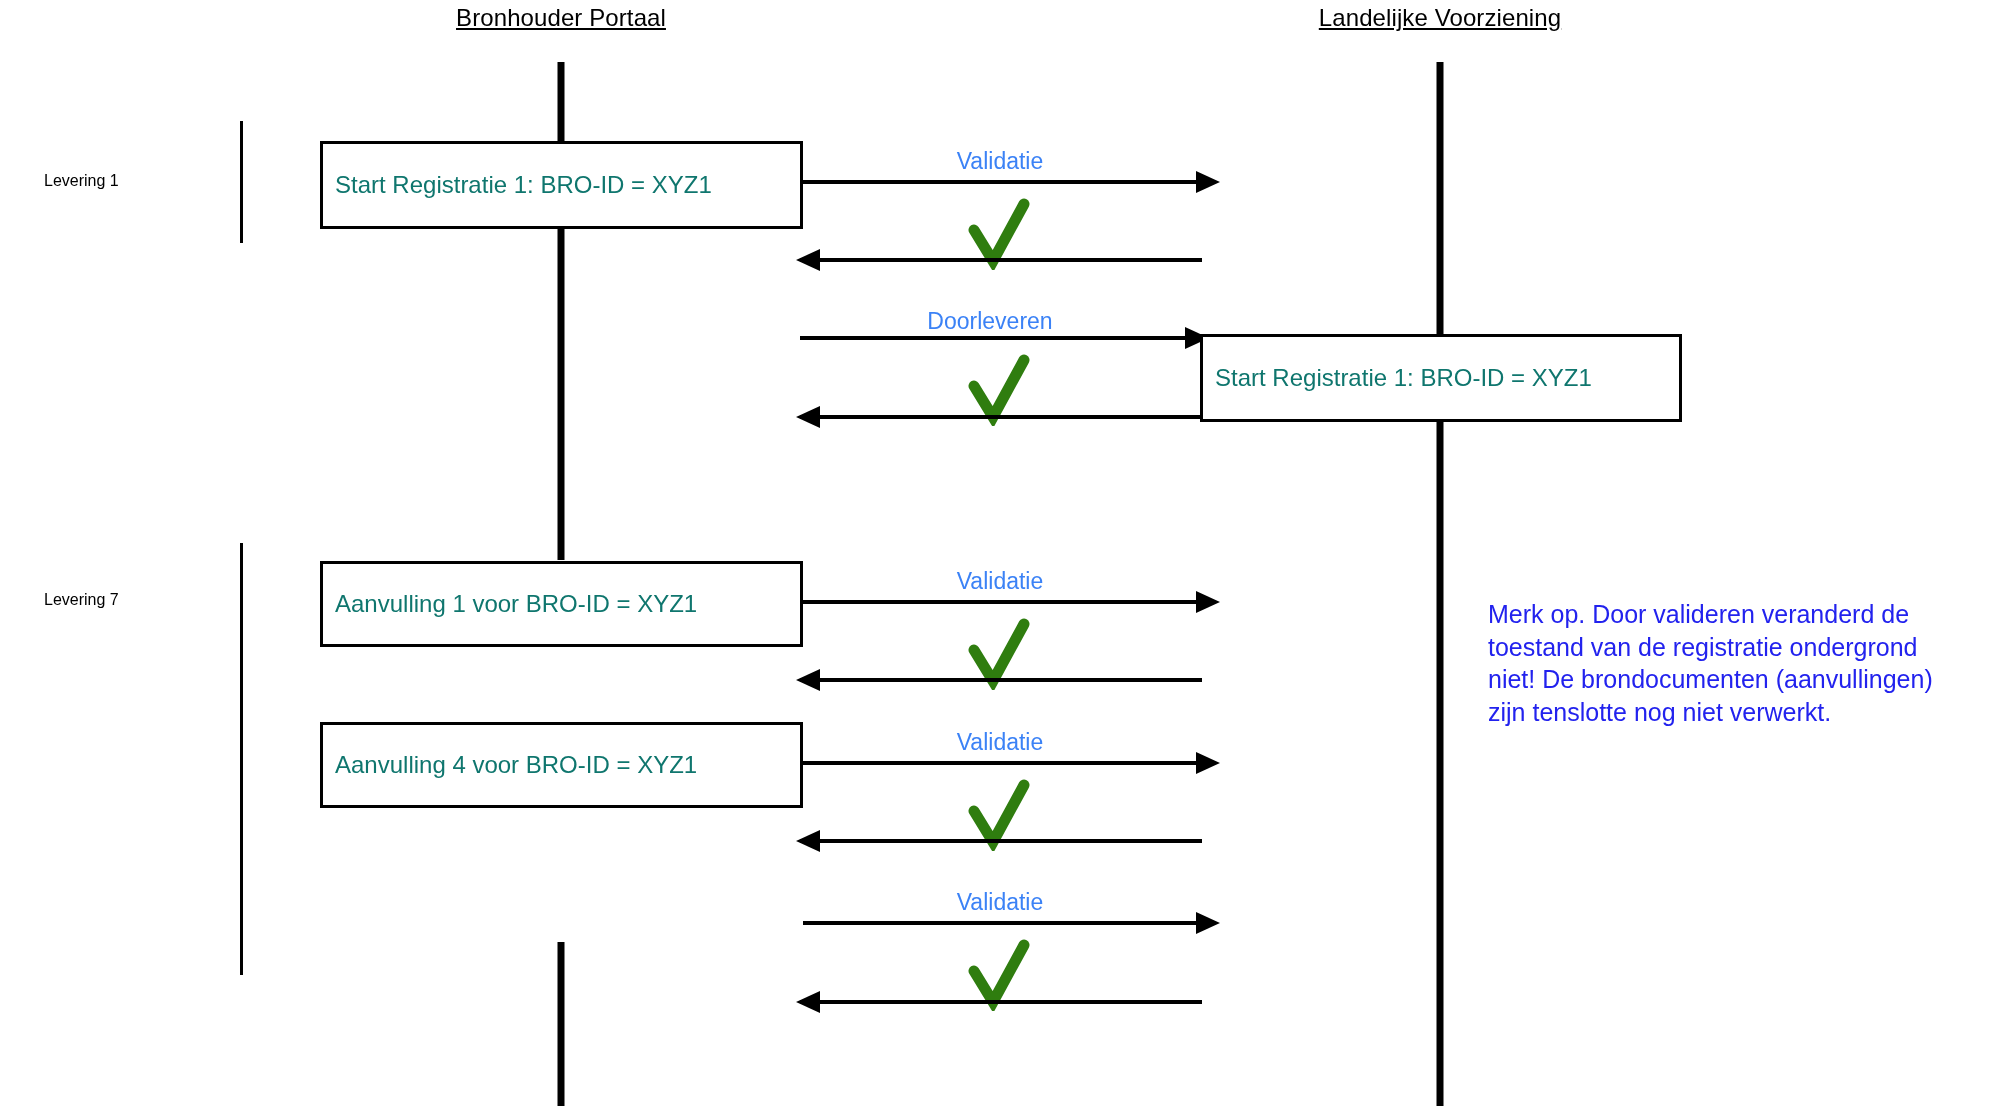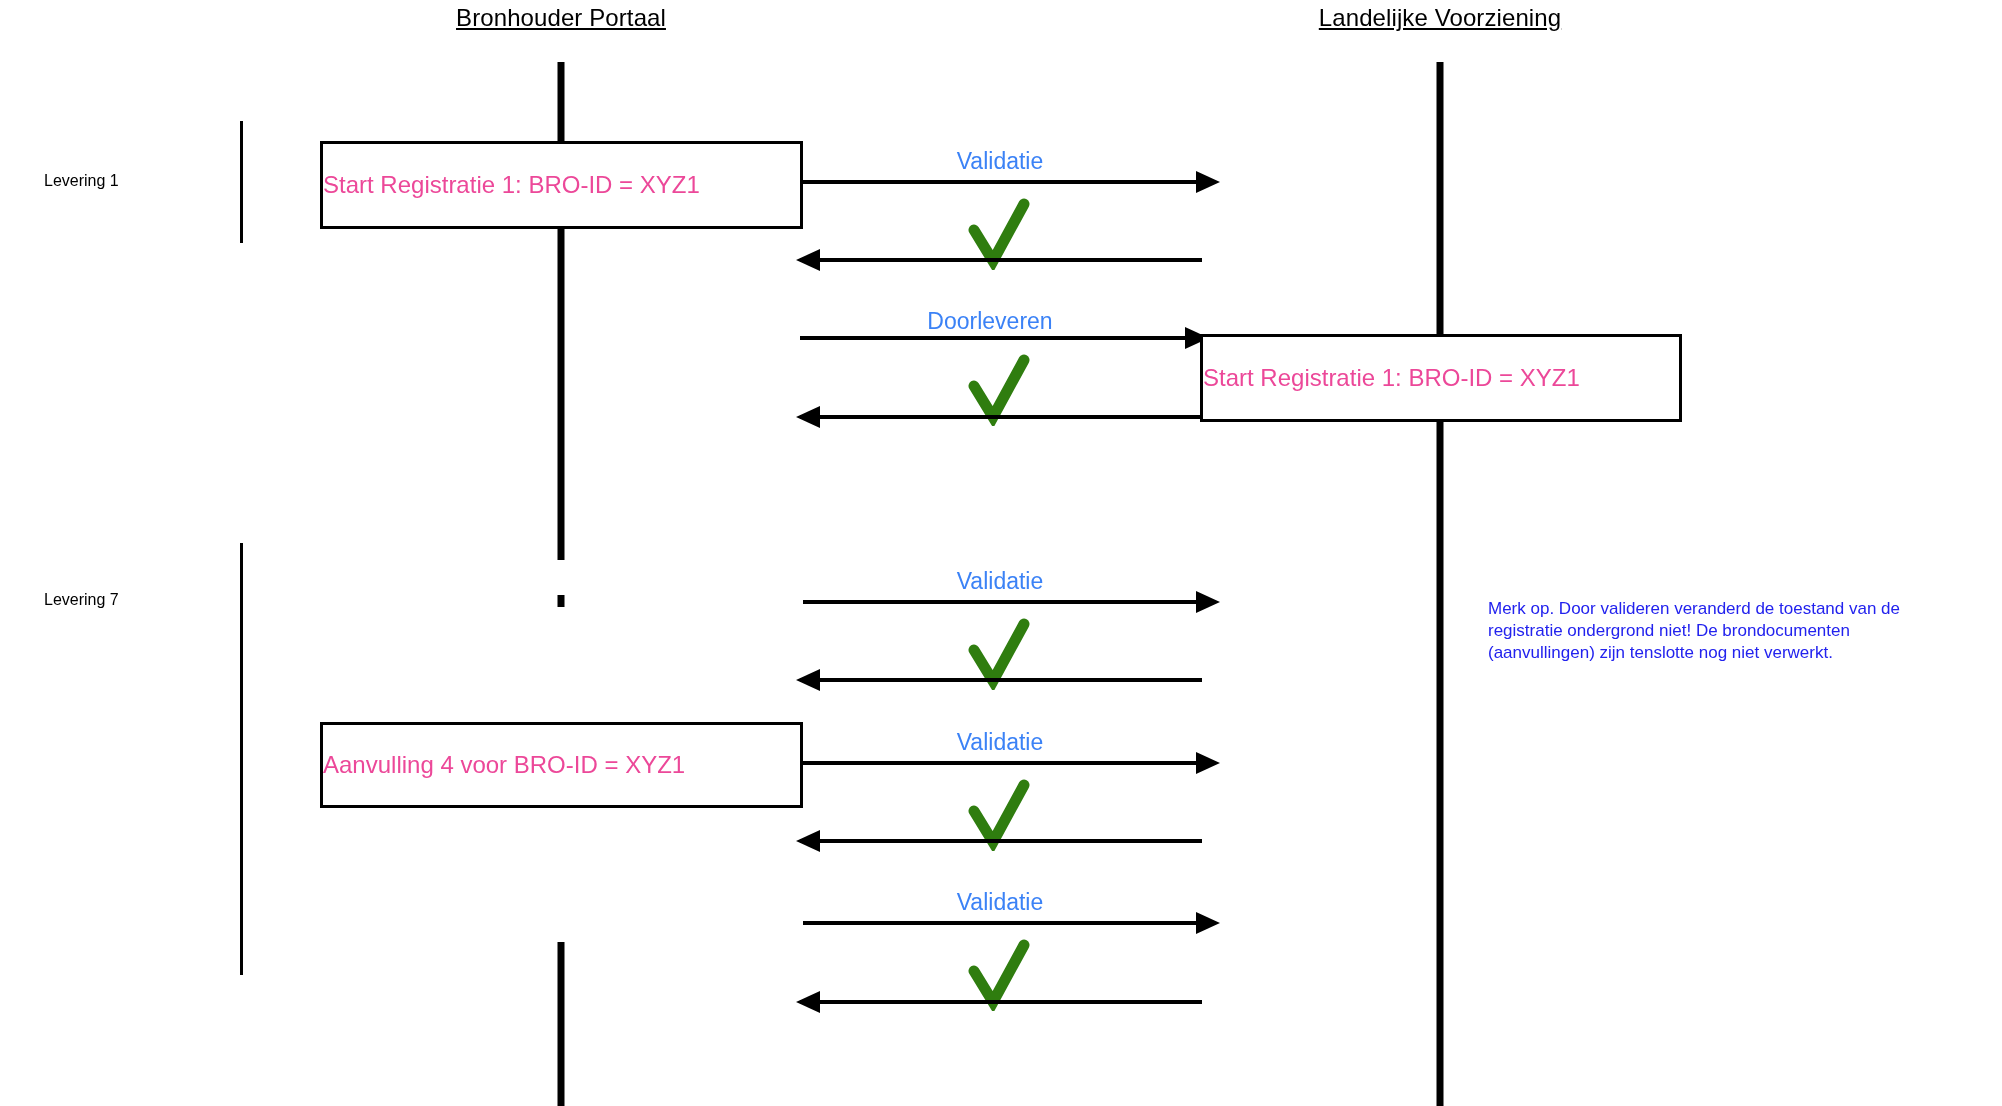--- a/index.html
+++ b/index.html
@@ -55,22 +55,23 @@
     position: absolute;
     border: 3px solid #000;
     background: #ffffff;
     box-sizing: border-box;
     display: flex;
     align-items: center;
     z-index: 5;
   }
   .msg-box-label {
     font-size: 24px;
-    color: #ec4899;
-    white-space: nowrap;
+    color: #0f766e;
+    white-space: nowrap;
+    padding-left: 12px;
     text-align: center;
   }
 
   
   .arrow-line {
     position: absolute;
     height: 4px;
     background: #000;
   }
   .arrow-head {
@@ -97,21 +98,21 @@
   
   .check-mark {
     position: absolute;
     width: 64px;
     height: 74px;
   }
 
   
   .note {
     position: absolute;
-    font-size: 17px;
+    font-size: 25px;
     line-height: 1.30;
     white-space: pre-line;
   }
 </style>
 </head>
 <body>
 
 <div id="stage">
 
   <div class="lifeline-head" style="left:561px; top:4px;">Bronhouder Portaal</div>
@@ -154,20 +155,23 @@
     <path d="M6 34 L25 65 L56 8" fill="none" stroke="#2f7d0f" stroke-width="11" stroke-linecap="round" stroke-linejoin="miter"></path>
   </svg>
 
   <div class="msg-box" style="left:1200px; top:334px; width:482px; height:88px;">
     <span class="msg-box-label">Start Registratie 1: BRO-ID = XYZ1</span>
   </div>
 
   <div class="arrow-line" style="left:800px; top:415px; width:402px;"></div>
   <div class="arrow-head left" style="left:796px; top:406px;"></div>
 
+  <div class="msg-box" style="left:320px; top:561px; width:483px; height:86px;">
+    <span class="msg-box-label">Aanvulling 1 voor BRO-ID = XYZ1</span>
+  </div>
 
   <div class="arrow-label" style="left:1000px; top:568px;">Validatie</div>
   <div class="arrow-line" style="left:803px; top:600px; width:398px;"></div>
   <div class="arrow-head right" style="left:1196px; top:591px;"></div>
 
   <svg class="check-mark" style="left:968px; top:616px;" viewBox="0 0 64 74">
     <path d="M6 34 L25 65 L56 8" fill="none" stroke="#2f7d0f" stroke-width="11" stroke-linecap="round" stroke-linejoin="miter"></path>
   </svg>
 
   <div class="arrow-line" style="left:800px; top:678px; width:402px;"></div>

